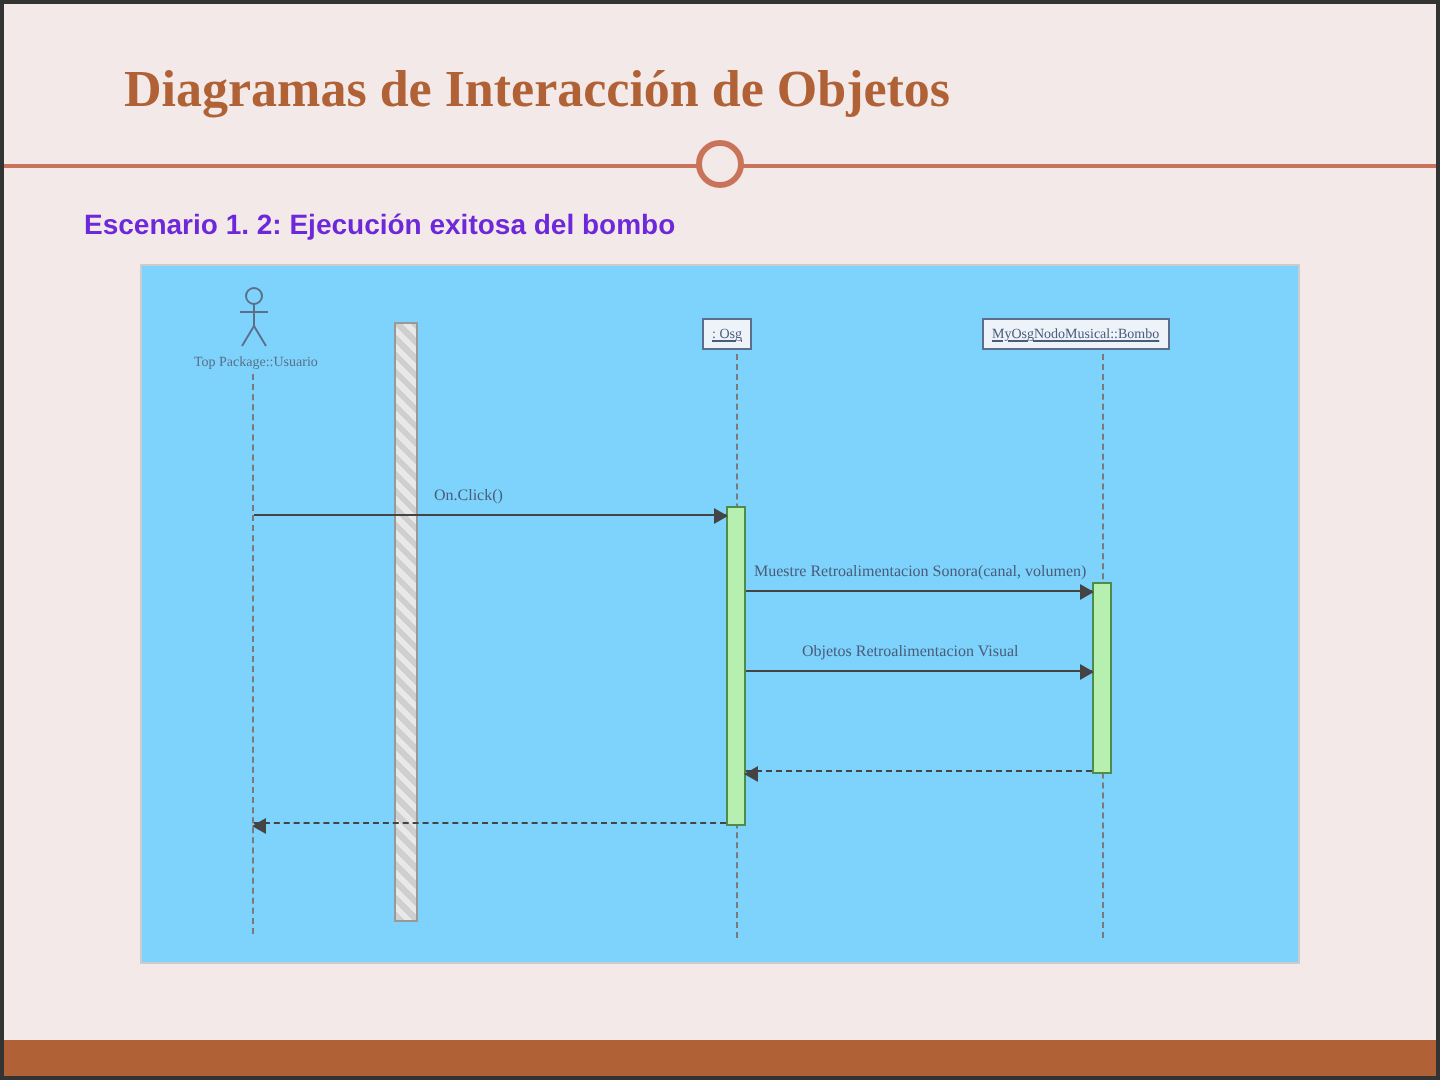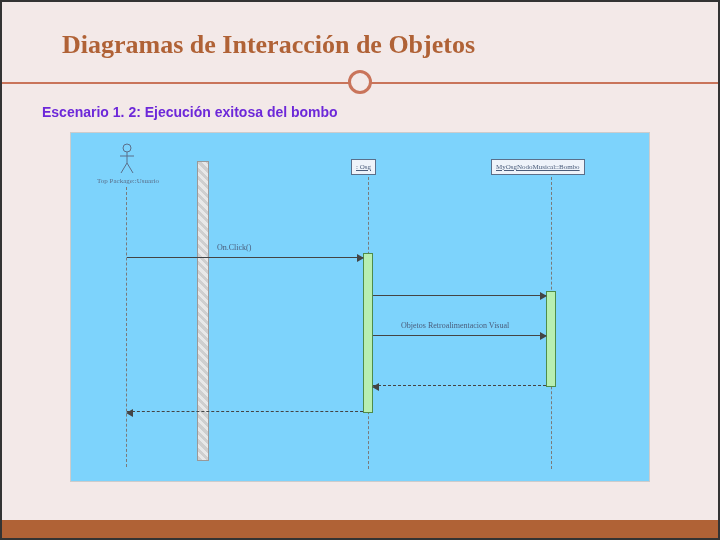--- a/index.html
+++ b/index.html
@@ -166,20 +166,21 @@
   <div class="lifeline" style="left:480px; top:44px; height:292px;"></div>
 
   <div class="activation" style="left:292px; top:120px; height:160px;"></div>
   <div class="activation" style="left:475px; top:158px; height:96px;"></div>
 
   <div class="msg-label" style="left:146px; top:110px;">On.Click()</div>
   <div class="arrow" style="left:56px; top:124px; width:236px;">
     <div class="head-r"></div>
   </div>
 
+  <div class="msg-label" style="left:306px; top:148px;">Muestre Retroalimentacion Sonora(canal, volumen)</div>
   <div class="arrow" style="left:302px; top:162px; width:173px;">
     <div class="head-r"></div>
   </div>
 
   <div class="msg-label" style="left:330px; top:188px;">Objetos Retroalimentacion Visual</div>
   <div class="arrow" style="left:302px; top:202px; width:173px;">
     <div class="head-r"></div>
   </div>
 
   <div class="arrow arrow-dashed" style="left:302px; top:252px; width:173px;">

